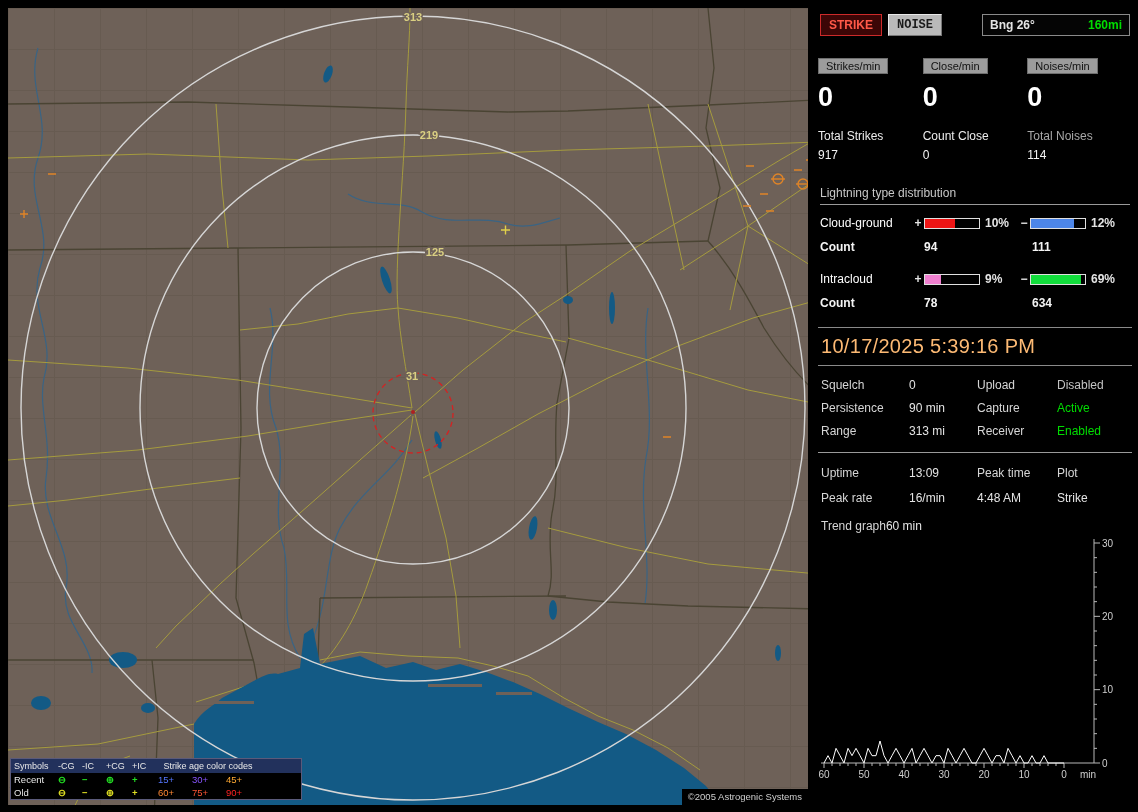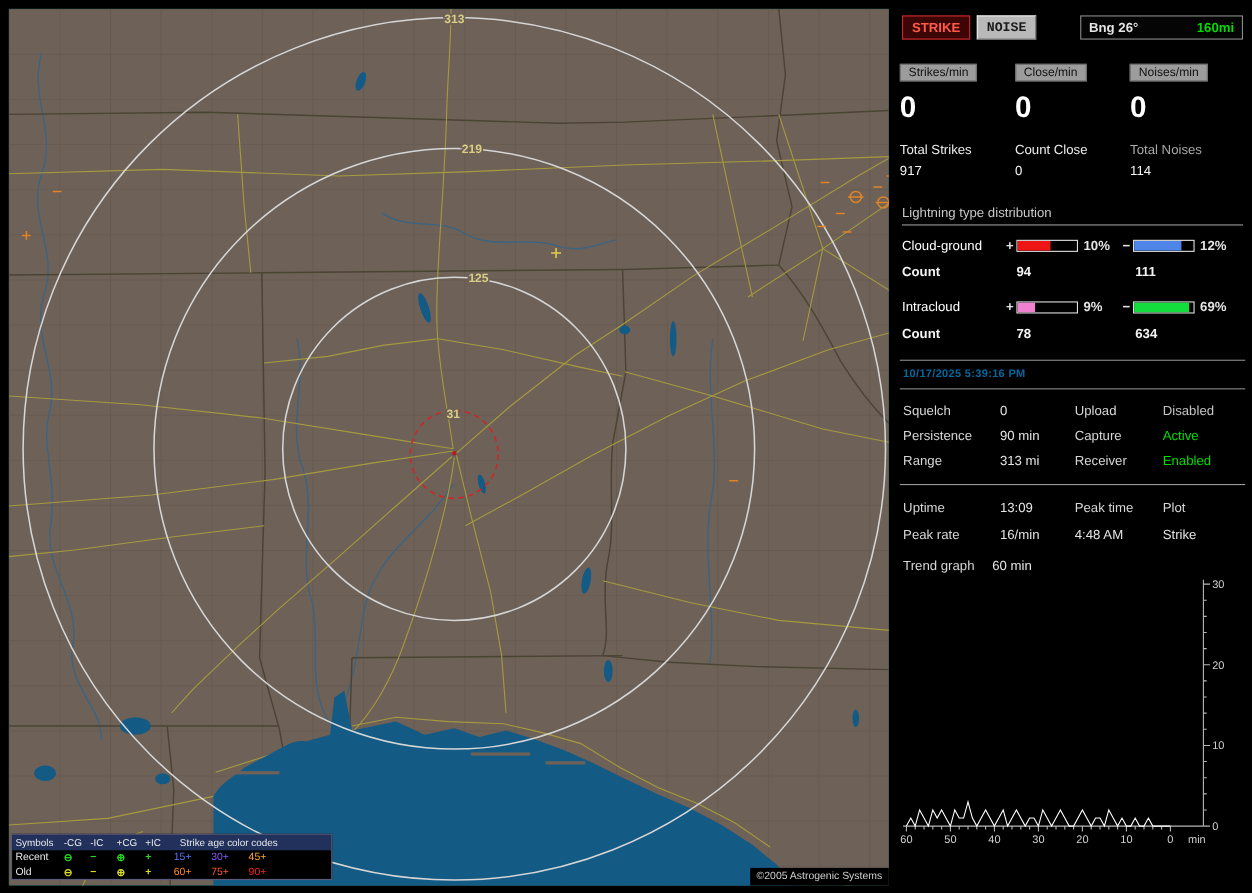--- a/index.html
+++ b/index.html
@@ -1,18 +1,18 @@
 <!DOCTYPE html>
 <html><head>
 <meta charset="utf-8">
 <style>
 *{box-sizing:border-box;margin:0;padding:0}
 html,body{background:#000}
 body{width:1138px;height:812px;position:relative;overflow:hidden;font-family:"Liberation Sans",sans-serif}
-.map-area{position:absolute;left:8px;top:8px;width:800px;height:797px;background:#0f766e}
+.map-area{position:absolute;left:8px;top:8px;width:800px;height:797px;background:#4d7c0f}
 .map-area svg.map{display:block}
 .legend{position:absolute;left:2px;bottom:5px;width:292px;background:#000;border:1px solid #5a5a7a;color:#e8e8e8;font-size:9.5px}
 .lgrid{display:grid;grid-template-columns:44px 24px 24px 26px 26px 34px 34px 32px;align-items:center;padding:0 3px;height:13px}
 .lgrid .c{text-align:left}
 .lg-head{background:#22315c;height:14px;font-size:9px}
 .agehead{grid-column:6/9;text-align:center;white-space:nowrap}
 .grn{color:#22dd22;font-weight:bold}
 .yel{color:#dddd22;font-weight:bold}
 .a15{color:#5577ff}.a30{color:#8855ff}.a45{color:#ffaa33}
 .a60{color:#ff8833}.a75{color:#ff5533}.a90{color:#ff2222}
@@ -34,28 +34,28 @@
 .drow{display:grid;grid-template-columns:92px 12px 56px 38px 12px 56px 34px;align-items:center;height:24px}
 .drow .dname{font-weight:normal;color:#fff}
 .sign{font-weight:bold;text-align:center}
 .gauge{height:11px;border:1px solid #e0e0e0;background:#000;display:block;overflow:hidden}
 .gauge i{display:block;height:100%;width:0}
 .pct{font-weight:bold;padding-left:5px}
 .crow{display:grid;grid-template-columns:92px 106px auto;align-items:center;height:24px;font-weight:bold;color:#f4f4f4}
 .crow span:nth-child(2){padding-left:12px}
 .crow span:nth-child(3){padding-left:14px}
 .mt8{margin-top:8px}
-.dtbox{margin-top:12px;border-top:1px solid #8a8a8a;border-bottom:1px solid #8a8a8a;padding:7px 3px;color:#0369a1;font-weight:bold;font-size:10px;letter-spacing:.3px}
+.dtbox{margin-top:12px;border-top:1px solid #8a8a8a;border-bottom:1px solid #8a8a8a;padding:7px 3px;color:#fdba74;font-weight:normal;font-size:20px;letter-spacing:.3px}
 .settings{display:grid;grid-template-columns:88px 68px 80px auto;row-gap:9px;margin-top:12px;padding:0 3px}
 .green{color:#00dd00}
 .dim{color:#c4c4c4}
 .sep{border-top:1px solid #9a9a9a;margin-top:14px}
 .stats{display:grid;grid-template-columns:88px 68px 80px auto;row-gap:11px;margin-top:13px;padding:0 3px}
 .lab{color:#d6d6d6}
-.trendrow{margin-top:14px;display:flex;gap:16px;padding:0 3px}
+.trendrow{margin-top:14px;display:flex;padding:0 3px}
 #trend-svg{margin-top:2px;display:block}
 #trend-svg text{font-family:"Liberation Sans",sans-serif}
 </style>
 </head>
 <body>
 
 <div class="map-area">
 <svg class="map" viewBox="0 0 800 797" width="800" height="797">
   <defs>
     <pattern id="cnty" width="46" height="41" patternUnits="userSpaceOnUse">

